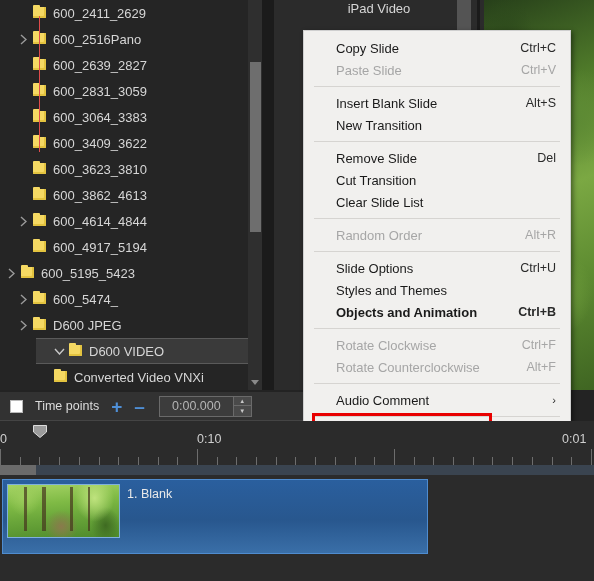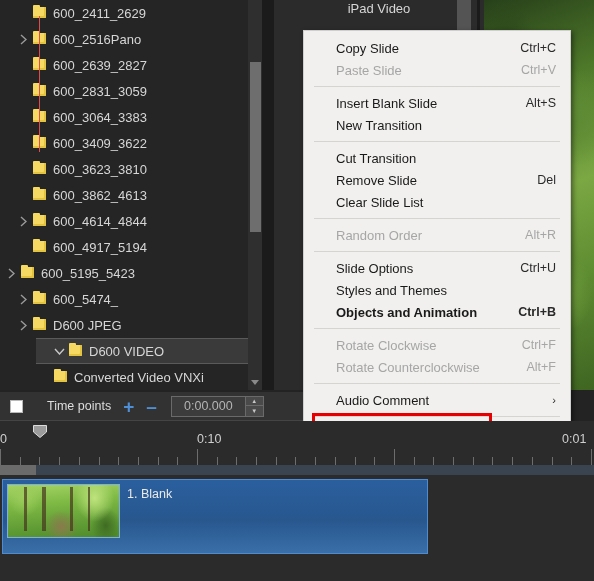--- a/index.html
+++ b/index.html
@@ -112,21 +112,21 @@
 
   
   .tl-toolbar {
     position: absolute; left: 0; top: 392px; width: 303px; height: 29px;
     background: #323232; display: flex; align-items: center; padding-left: 10px;
     border-bottom: 1px solid #444;
   }
   .tp-check {
     width: 13px; height: 13px; background: #ffffff; border: 1px solid #b9b9b9; flex: 0 0 13px;
   }
-  .tp-label { color: #dcdcdc; font-size: 12.5px; margin-left: 24px; }
+  .tp-label { color: #dcdcdc; font-size: 12.5px; margin-left: 12px; }
   .tl-plus, .tl-minus {
     color: #4f8fd6; font-size: 19px; font-weight: bold; margin-left: 12px; line-height: 1;
   }
   .tl-minus { font-size: 19px; }
   .tl-timebox {
     margin-left: 14px; width: 93px; height: 21px; background: #3c3c3c; border: 1px solid #6a6a6a;
     display: flex; align-items: center;
   }
   .tl-timeval { flex: 1 1 auto; text-align: center; color: #b4b4b4; font-size: 12.5px; }
   .tl-spin { width: 18px; height: 19px; display: flex; flex-direction: column; border-left: 1px solid #6a6a6a; }
@@ -317,25 +317,25 @@
       <div class="ctx-sep"></div>
       <div class="ctx-item">
         <span class="ctx-label">Insert Blank Slide</span>
         <span class="ctx-accel">Alt+S</span>
       </div>
       <div class="ctx-item">
         <span class="ctx-label">New Transition</span>
       </div>
       <div class="ctx-sep"></div>
       <div class="ctx-item">
-        <span class="ctx-label">Cut Transition</span>
-      </div>
-      <div class="ctx-item">
         <span class="ctx-label">Remove Slide</span>
         <span class="ctx-accel">Del</span>
+      </div>
+      <div class="ctx-item">
+        <span class="ctx-label">Cut Transition</span>
       </div>
       <div class="ctx-item">
         <span class="ctx-label">Clear Slide List</span>
       </div>
       <div class="ctx-sep"></div>
       <div class="ctx-item disabled">
         <span class="ctx-label">Random Order</span>
         <span class="ctx-accel">Alt+R</span>
       </div>
       <div class="ctx-sep"></div>

